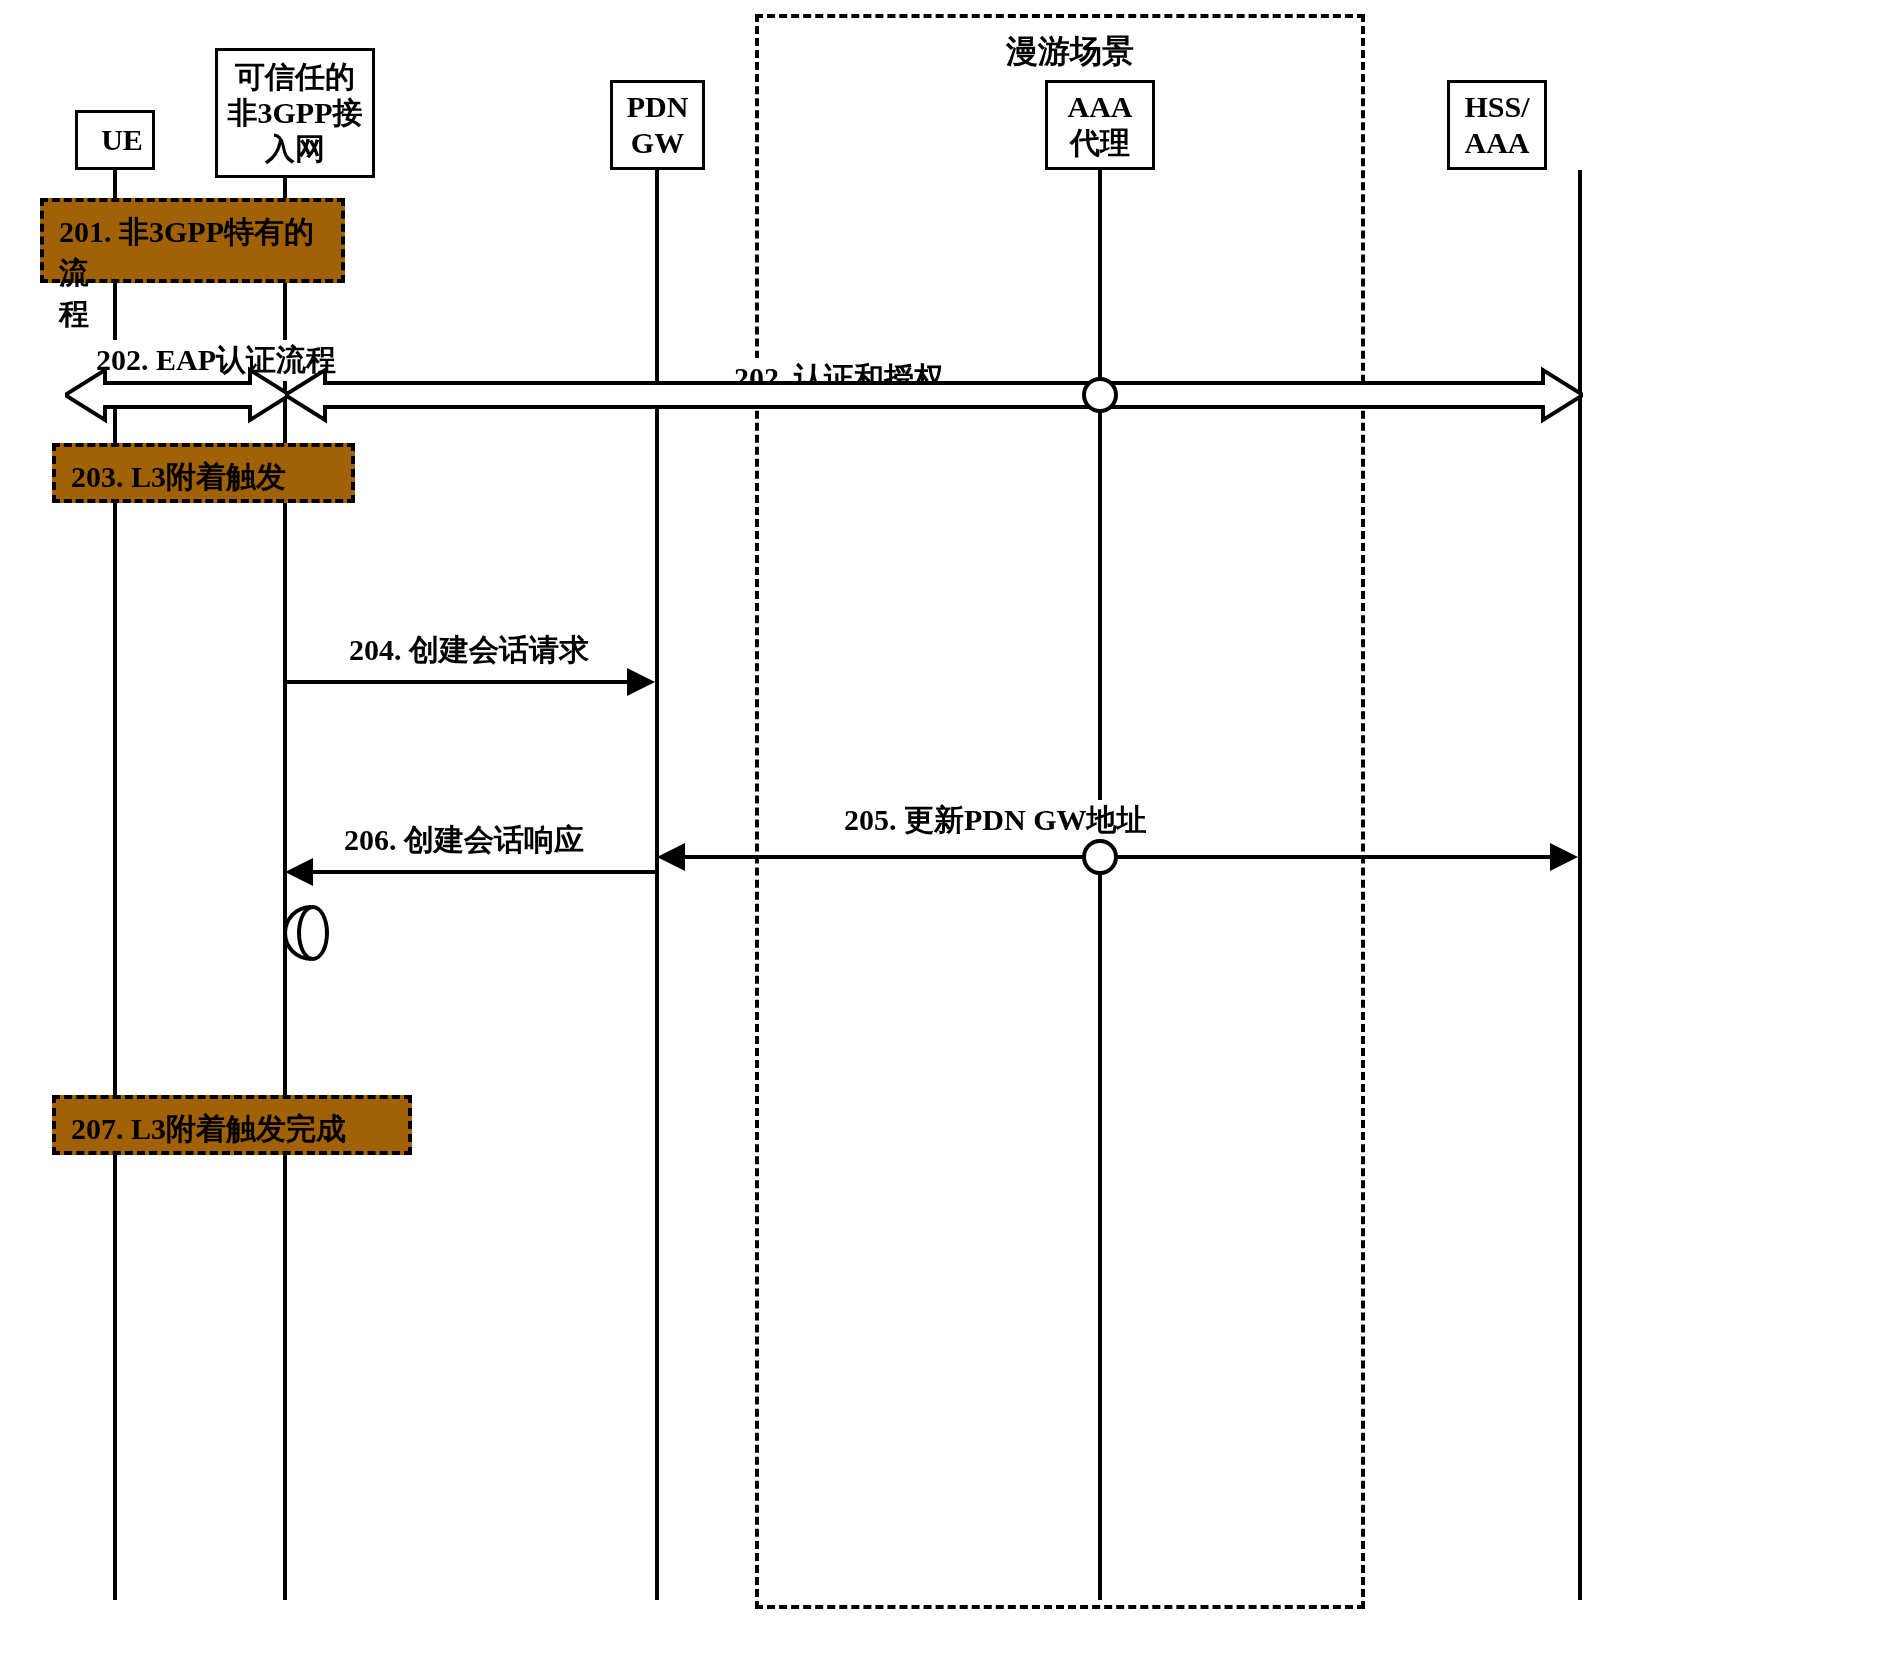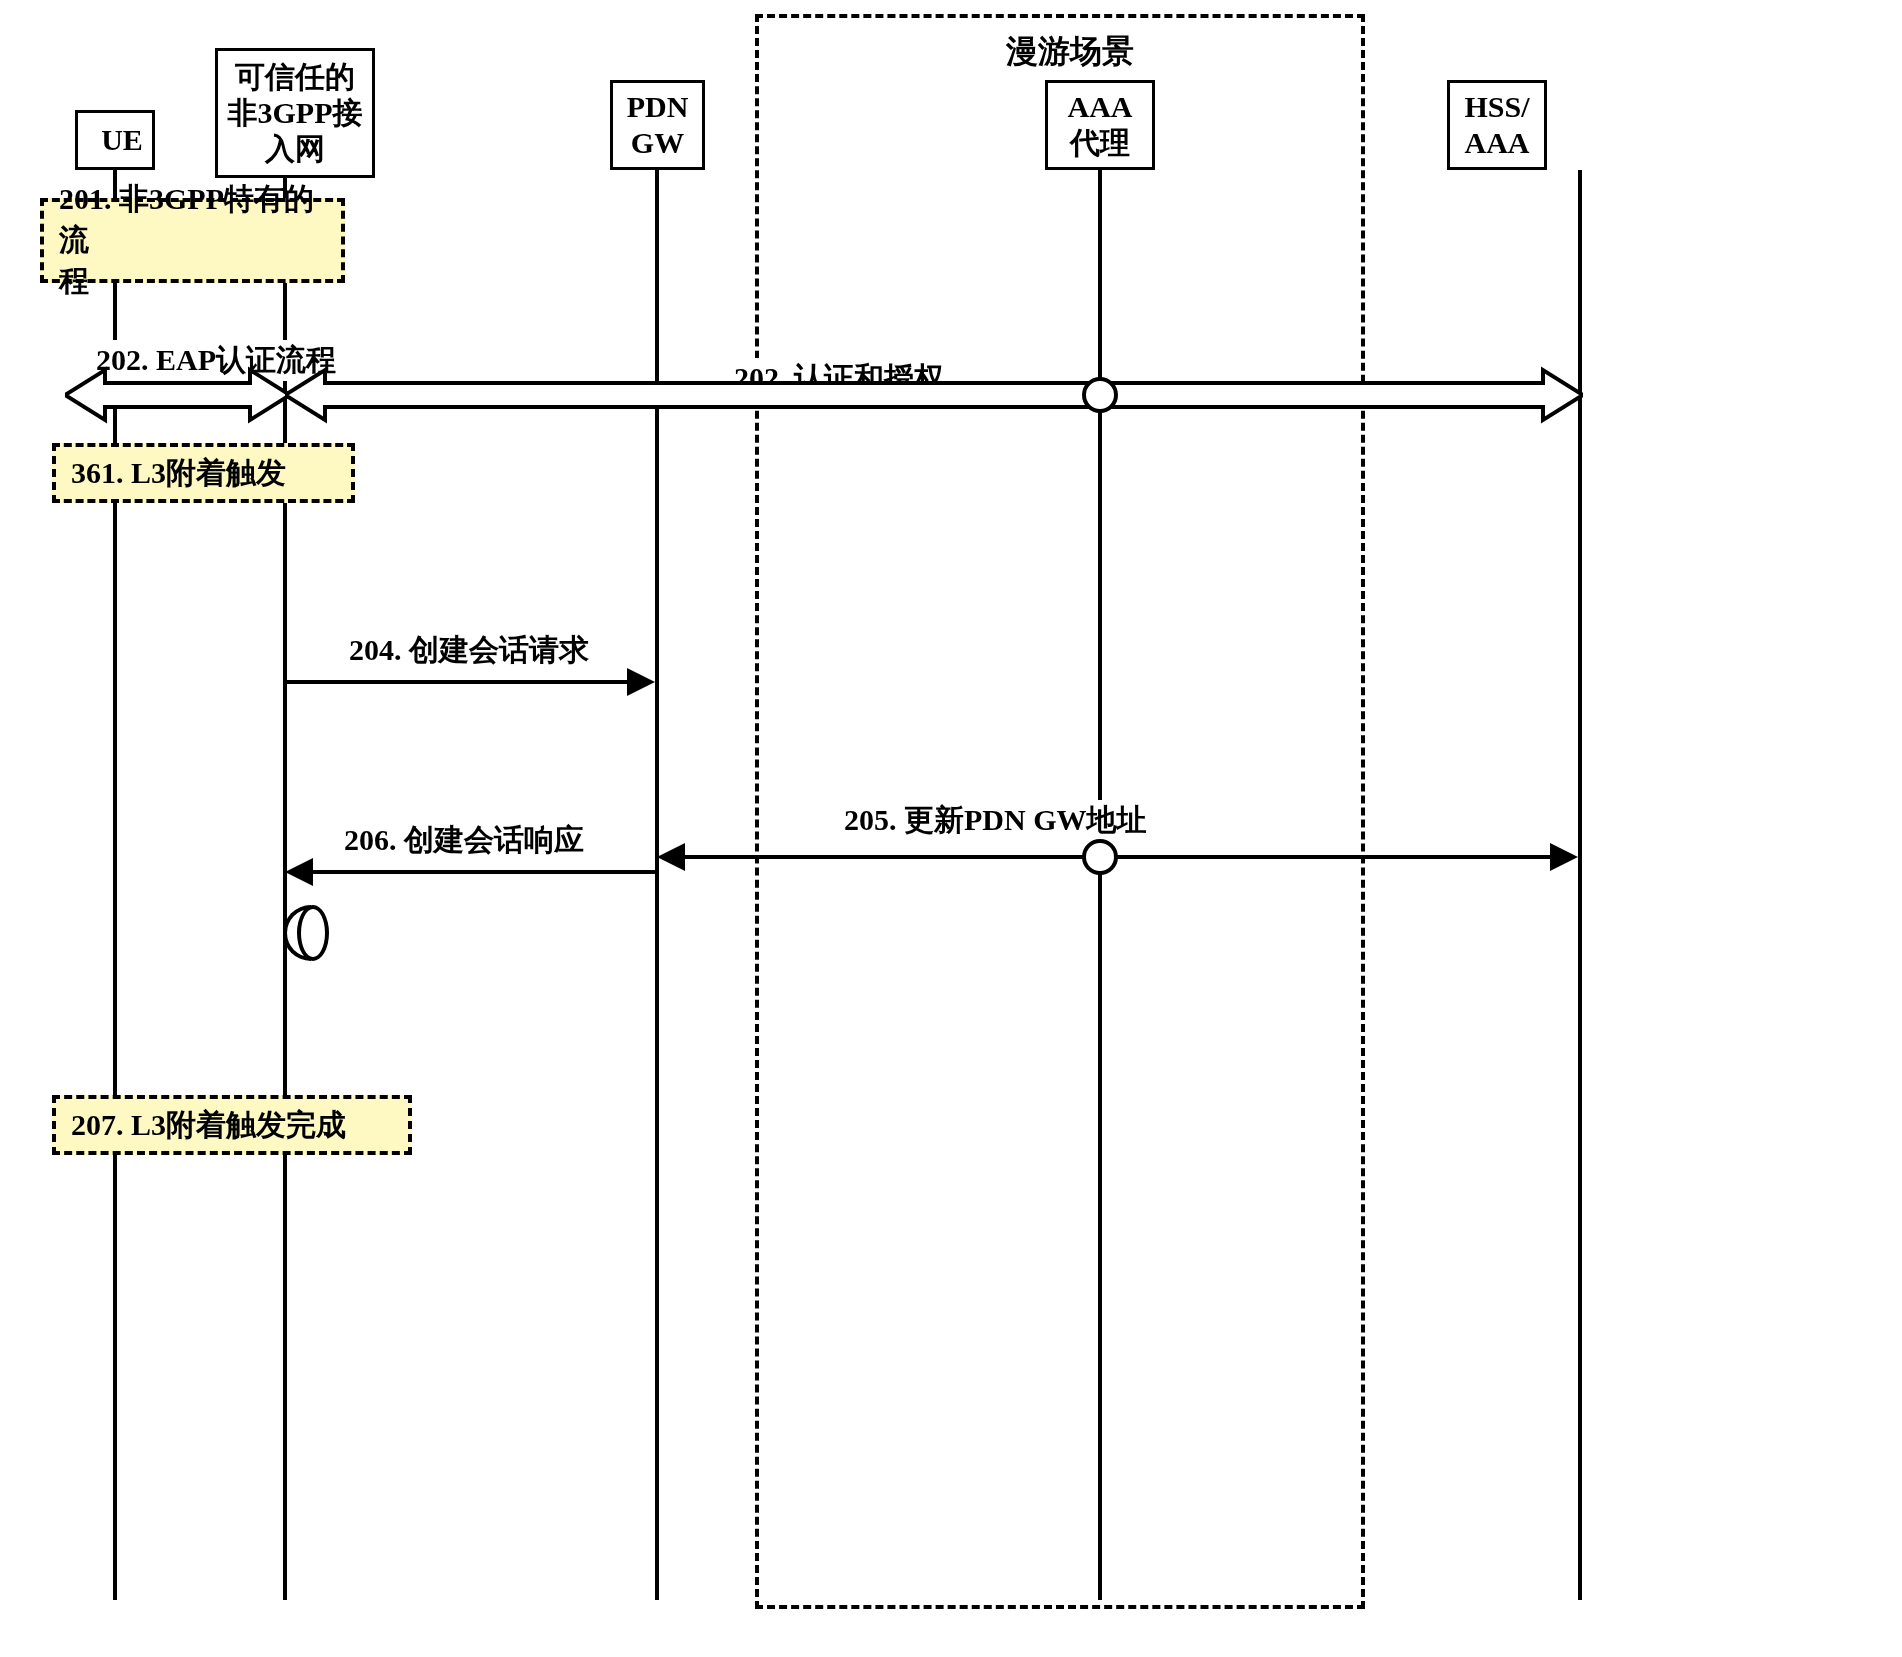--- a/index.html
+++ b/index.html
@@ -33,23 +33,23 @@
       line-height: 1.2;
     }
     .lifeline {
       position: absolute;
       width: 4px;
       background: black;
     }
     .dashed-box {
       position: absolute;
       border: 4px dashed black;
-      background: #fef9c3;
-      display: flex;
-      align-items: center;
+      background: #a16207;
+      display: flex;
+      align-items: flex-start;
       padding: 10px 15px;
       font-size: 30px;
       font-weight: bold;
     }
     .roaming-box {
       position: absolute;
       border: 4px dashed black;
       background: transparent;
     }
     .roaming-title {
@@ -185,21 +185,21 @@
 
   <div class="msg-label" style="left: 730px; top: 358px;">202. 认证和授权</div>
   <div class="hollow-arrow" style="left: 285px; top: 365px;">
     <svg width="1298" height="60">
       <polygon points="0,30 40,5 40,18 1258,18 1258,5 1298,30 1258,55 1258,42 40,42 40,55" fill="white" stroke="black" stroke-width="4"></polygon>
     </svg>
   </div>
   <div class="circle-marker" style="left: 1100px; top: 395px;"></div>
 
   <div class="dashed-box" style="left: 52px; top: 443px; width: 303px; height: 60px;">
-    <span>361. L3附着触发</span>
+    <span>203. L3附着触发</span>
   </div>
 
   <div class="msg-label" style="left: 345px; top: 630px;">204. 创建会话请求</div>
   <div class="arrow-line" style="left: 287px; top: 680px; width: 345px;"></div>
   <div class="arrow-head-right" style="left: 627px; top: 668px;"></div>
 
   <div class="msg-label" style="left: 840px; top: 800px;">205. 更新PDN GW地址</div>
   <div class="arrow-line" style="left: 685px; top: 855px; width: 870px;"></div>
   <div class="arrow-head-left" style="left: 657px; top: 843px;"></div>
   <div class="arrow-head-right" style="left: 1550px; top: 843px;"></div>

